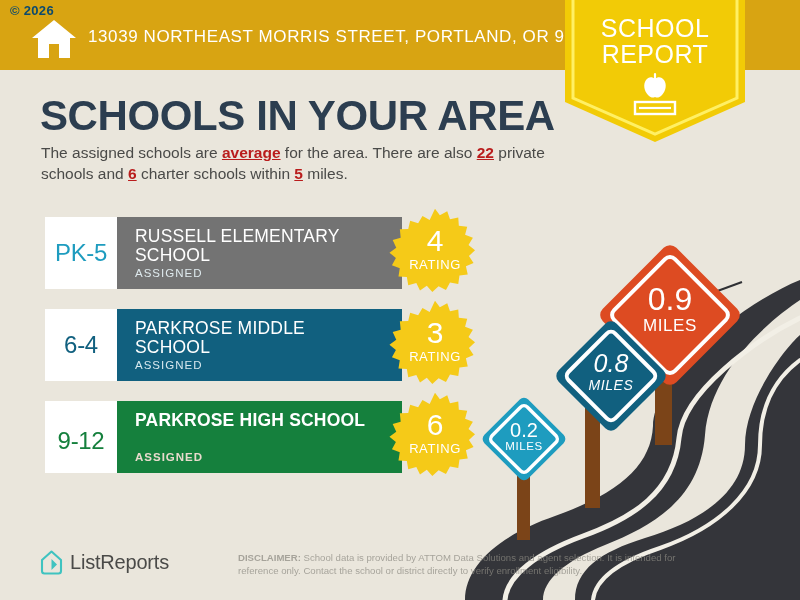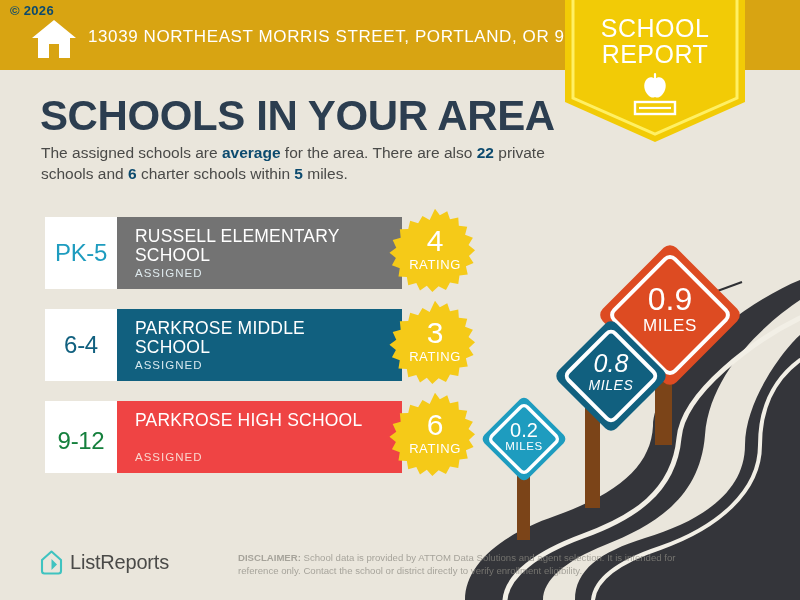--- a/index.html
+++ b/index.html
@@ -40,21 +40,21 @@
   
   .title{
     position:absolute;left:40px;top:93px;
     font-size:42px;font-weight:bold;color:#2C3E50;letter-spacing:-0.4px;
     line-height:46px;white-space:nowrap;
   }
   .subtitle{
     position:absolute;left:41px;top:142px;width:530px;
     font-size:15.5px;color:#4A4A48;line-height:21px;
   }
-  .subtitle b{color:#0c4a6e;font-weight:bold;}
+  .subtitle b{color:#b91c1c;font-weight:bold;text-decoration:underline;}
 
   
   .row{position:absolute;left:45px;height:72px;}
   .row.r0{top:217px;}
   .row.r1{top:309px;}
   .row.r2{top:401px;}
   .grade-box{
     position:absolute;left:0;top:0;width:72px;height:72px;
     background:#FFFFFF;display:flex;align-items:center;justify-content:center;
   }
@@ -231,21 +231,21 @@
       </svg>
       <div class="rating-num">3</div>
       <div class="rating-lbl">RATING</div>
     </div>
   </div>
 
   <div class="row r2">
     <div class="grade-box">
       <span class="grade-text" style="color:#15803d;margin-top:8px;">9-12</span>
     </div>
-    <div class="bar" style="background:#ef4444;">
+    <div class="bar" style="background:#15803d;font-weight:bold;">
       <div class="sname">PARKROSE HIGH SCHOOL</div>
       <div class="sassigned" style="color:#FBE3DA;">ASSIGNED</div>
     </div>
     <div class="rating">
       <svg width="92" height="92" viewBox="0 0 100 100">
         <polygon fill="#F5CA18" points="50,2 55.3,8.9 63.3,4.6 66.3,13.2 75.3,11.4 75.9,20.5 85,21.4 82.7,30.2 91.2,33.5 86.4,41.3 93.5,46.9 86.9,53.2 91.9,60.8 83.6,64.5 85.6,73.4 76.6,74.5 75.3,83.6 66.3,82.2 61.9,90.2 53.9,86.2 47.1,92.4 41.1,85.5 33.7,90.8 29.7,82.6 20.9,85.1 19.4,76 10.3,75.6 11.7,66.6 3.2,63.4 7.5,55.4 0.5,49.6 7.9,44.2 4,36 12.7,33.3 11.8,24.2 20.9,23.9 23,15 31.7,17.6 36.4,9.8 44.2,14.1"></polygon>
       </svg>
       <div class="rating-num">6</div>
       <div class="rating-lbl">RATING</div>
     </div>

